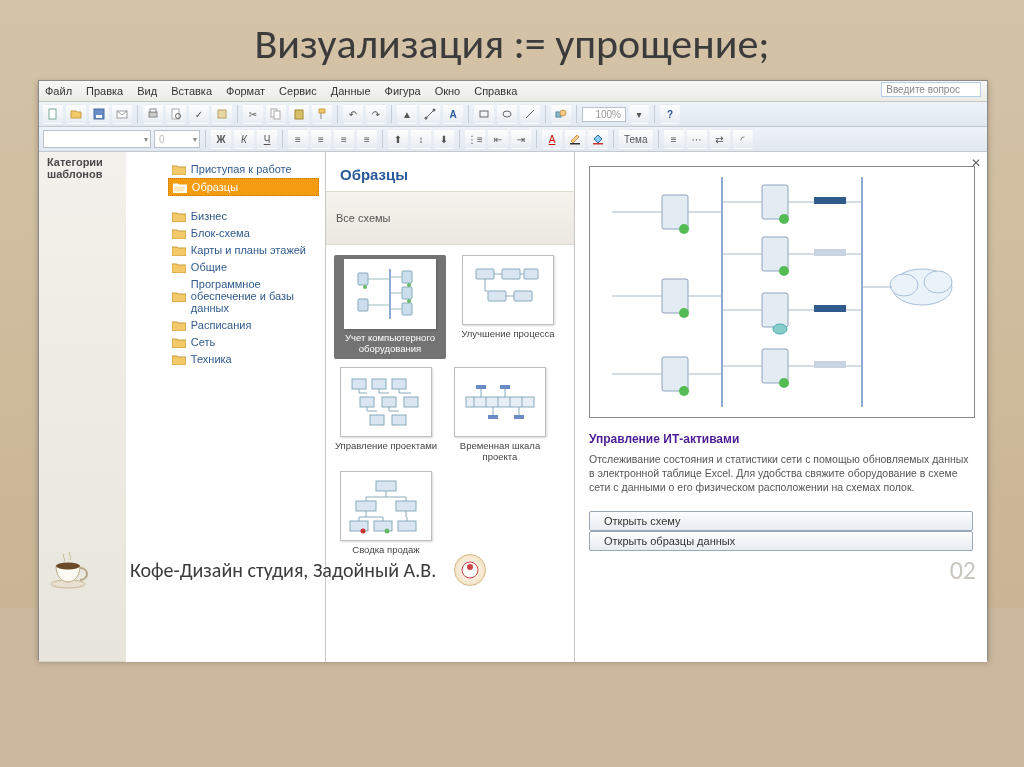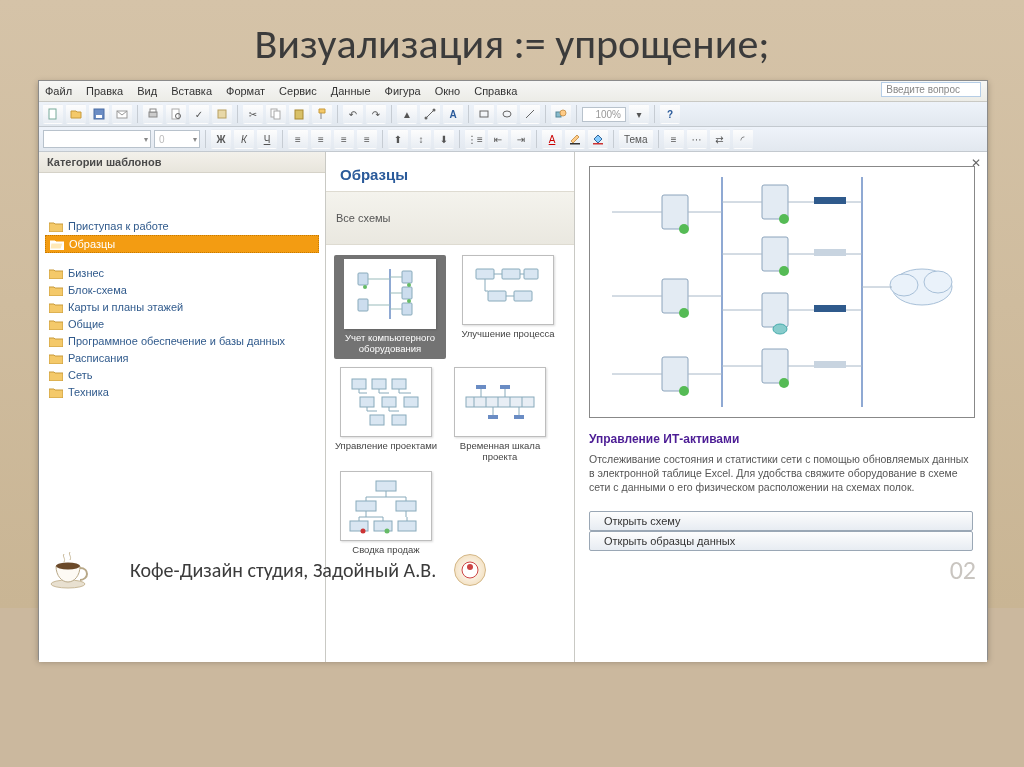--- a/index.html
+++ b/index.html
@@ -11,21 +11,21 @@
   .help-box{position:absolute;right:6px;top:1px;border:1px solid #b5cde6;background:#fff;font-size:10px;color:#888;padding:1px 20px 1px 4px;}
   .toolbar{height:24px;background:linear-gradient(#eef3fa,#e2e8ef);border-bottom:1px solid #c3c9cf;display:flex;align-items:center;padding:0 4px;gap:3px;}
   .tbtn{width:18px;height:18px;border:1px solid transparent;border-radius:2px;display:flex;align-items:center;justify-content:center;font-size:10px;color:#555;background:linear-gradient(#fdfdfd,#e8edf3);}
   .tbtn svg{width:12px;height:12px;}
   .sep{width:1px;height:18px;background:#c6ccd3;margin:0 2px;}
   .zoom{border:1px solid #b8c2cc;background:#fff;font-size:10px;padding:1px 4px;color:#999;width:34px;text-align:right;}
   .fmt-toolbar{height:24px;background:linear-gradient(#eef3fa,#e2e8ef);border-bottom:1px solid #c3c9cf;display:flex;align-items:center;padding:0 4px;gap:3px;}
   .combo{border:1px solid #b8c2cc;background:#fff;height:16px;font-size:10px;padding:0 12px 0 4px;color:#bbb;display:flex;align-items:center;position:relative;}
   .combo::after{content:"▾";position:absolute;right:2px;font-size:8px;color:#888;}
   .body{display:flex;height:calc(100% - 68px);}
-  .sidebar{width:286px;border-right:1px solid #c9c9c4;background:#fff;display:flex;flex-direction:column;gap:36px;}
+  .sidebar{width:286px;border-right:1px solid #c9c9c4;background:#fff;display:flex;flex-direction:row;gap:36px;}
   .side-hdr{background:linear-gradient(#f3f1eb,#e8e5dc);border-bottom:1px solid #d5d2c8;font-size:11px;font-weight:bold;color:#4a4a4a;padding:4px 8px;}
   .side-body{padding:8px 6px;font-size:11px;overflow:auto;}
   .cat{display:flex;align-items:center;padding:2px 4px;margin:1px 0;color:#305a8c;cursor:pointer;}
   .cat .fold{width:14px;height:11px;margin-right:5px;flex-shrink:0;}
   .cat.selected{background:#f39c12;color:#fff;border:1px dotted #c77a00;}
   .gap{height:10px;}
   .middle{width:248px;border-right:1px solid #c9c9c4;display:flex;flex-direction:column;background:#fff;}
   .mid-title{font-size:15px;font-weight:bold;color:#2a5a9a;padding:14px 14px 8px;}
   .mid-sub{background:linear-gradient(#f4f3ed,#eae8e0);border-top:1px solid #dedbd1;border-bottom:1px solid #dedbd1;font-size:11px;color:#555;padding:20px 10px;}
   .gallery{flex:1;overflow:auto;padding:10px 8px;display:flex;flex-wrap:wrap;gap:8px 10px;align-content:flex-start;}

